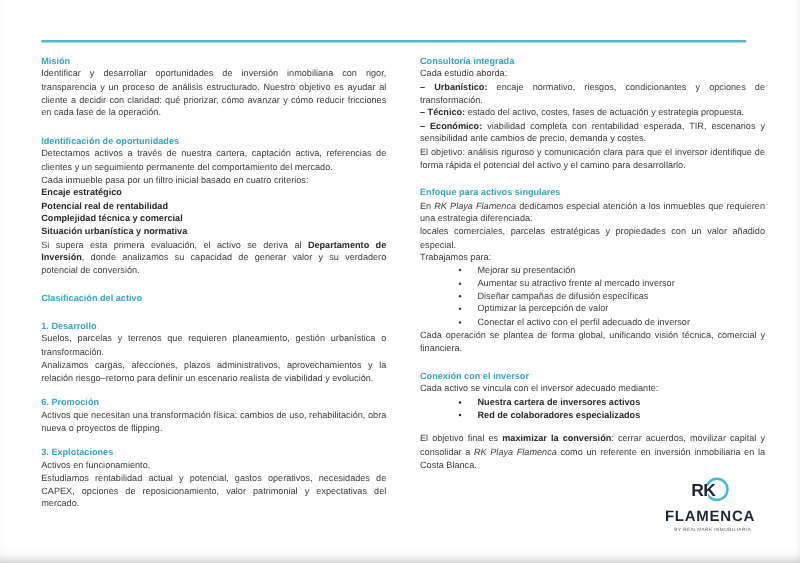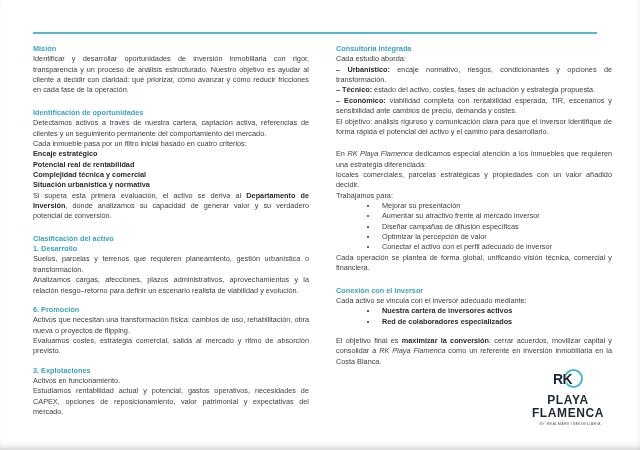--- a/index.html
+++ b/index.html
@@ -26,21 +26,21 @@
   }
   .col { width:276px; font-size:7.3px; line-height:1.42; color:#3d3d3d; }
   .section { margin-bottom:12px; }
   .sec-title { font-size:7.3px; font-weight:bold; color:#3aa4ba; }
   .sub-title { font-size:7.3px; font-weight:bold; color:#3aa4ba; }
   .body-p { text-align:justify; }
   .bold-line { font-weight:bold; color:#2a2a2a; }
   strong { color:#2a2a2a; }
   em { }
   .subsection { margin-top:9px; }
-  .subsection.first { margin-top:0; }
+  .subsection.first { margin-top:12px; }
   ul.bullets { margin:0; padding-left:42px; }
   ul.bullets li { padding-left:4px; }
   .final-p { margin-top:9px; }
   
   .logo {
     position:absolute; right:26px; bottom:22px;
     width:92px; text-align:center; color:#1d2733;
   }
   .logo-mark { position:relative; width:34px; height:23px; margin:0 auto 2px auto; }
   .logo-circle {
@@ -91,21 +91,20 @@
 
         <div class="subsection first">
           <div class="sub-title">1. Desarrollo</div>
           <p class="body-p">Suelos, parcelas y terrenos que requieren planeamiento, gestión urbanística o transformación.</p>
           <p class="body-p">Analizamos cargas, afecciones, plazos administrativos, aprovechamientos y la relación riesgo–retorno para definir un escenario realista de viabilidad y evolución.</p>
         </div>
 
         <div class="subsection">
           <div class="sub-title">6. Promoción</div>
           <p class="body-p">Activos que necesitan una transformación física: cambios de uso, rehabilitación, obra nueva o proyectos de flipping.</p>
-          <p class="body-p">Evaluamos costes, estrategia comercial, salida al mercado y ritmo de absorción previsto.</p>
         </div>
 
         <div class="subsection">
           <div class="sub-title">3. Explotaciones</div>
           <p class="body-p">Activos en funcionamiento.</p>
           <p class="body-p">Estudiamos rentabilidad actual y potencial, gastos operativos, necesidades de CAPEX, opciones de reposicionamiento, valor patrimonial y expectativas del mercado.</p>
         </div>
       </div>
     </div>
 
@@ -114,22 +113,23 @@
       <div class="section">
         <div class="sec-title">Consultoría integrada</div>
         <p class="body-p">Cada estudio aborda:</p>
         <p class="body-p"><strong>– Urbanístico:</strong><span> encaje normativo, riesgos, condicionantes y opciones de transformación.</span></p>
         <p class="body-p"><strong>– Técnico:</strong><span> estado del activo, costes, fases de actuación y estrategia propuesta.</span></p>
         <p class="body-p"><strong>– Económico:</strong><span> viabilidad completa con rentabilidad esperada, TIR, escenarios y sensibilidad ante cambios de precio, demanda y costes.</span></p>
         <p class="body-p">El objetivo: análisis riguroso y comunicación clara para que el inversor identifique de forma rápida el potencial del activo y el camino para desarrollarlo.</p>
       </div>
 
       <div class="section">
+        <div class="sec-title">Enfoque para activos singulares</div>
         <p class="body-p"><span>En </span><em>RK Playa Flamenca</em><span> dedicamos especial atención a los inmuebles que requieren una estrategia diferenciada:</span></p>
-        <p class="body-p">locales comerciales, parcelas estratégicas y propiedades con un valor añadido decidir.</p>
+        <p class="body-p">locales comerciales, parcelas estratégicas y propiedades con un valor añadido especial.</p>
         <p class="body-p">Trabajamos para:</p>
         <ul class="bullets">
           <li><span>Mejorar su presentación</span></li>
           <li><span>Aumentar su atractivo frente al mercado inversor</span></li>
           <li><span>Diseñar campañas de difusión específicas</span></li>
           <li><span>Optimizar la percepción de valor</span></li>
           <li><span>Conectar el activo con el perfil adecuado de inversor</span></li>
         </ul>
         <p class="body-p">Cada operación se plantea de forma global, unificando visión técnica, comercial y financiera.</p>
       </div>
@@ -144,17 +144,16 @@
         <p class="body-p final-p"><span>El objetivo final es </span><strong>maximizar la conversión</strong><span>: cerrar acuerdos, movilizar capital y consolidar a </span><em>RK Playa Flamenca</em><span> como un referente en inversión inmobiliaria en la Costa Blanca.</span></p>
       </div>
     </div>
   </div>
 
   <div class="logo">
     <div class="logo-mark">
       <div class="logo-circle"></div>
       <div class="logo-rk">RK</div>
     </div>
-    <div class="logo-name">PLAYA</div>
     <div class="logo-name">FLAMENCA</div>
     <div class="logo-tagline">BY REALMARK INMOBILIARIA</div>
   </div>
 </div>
 
 </body></html>

